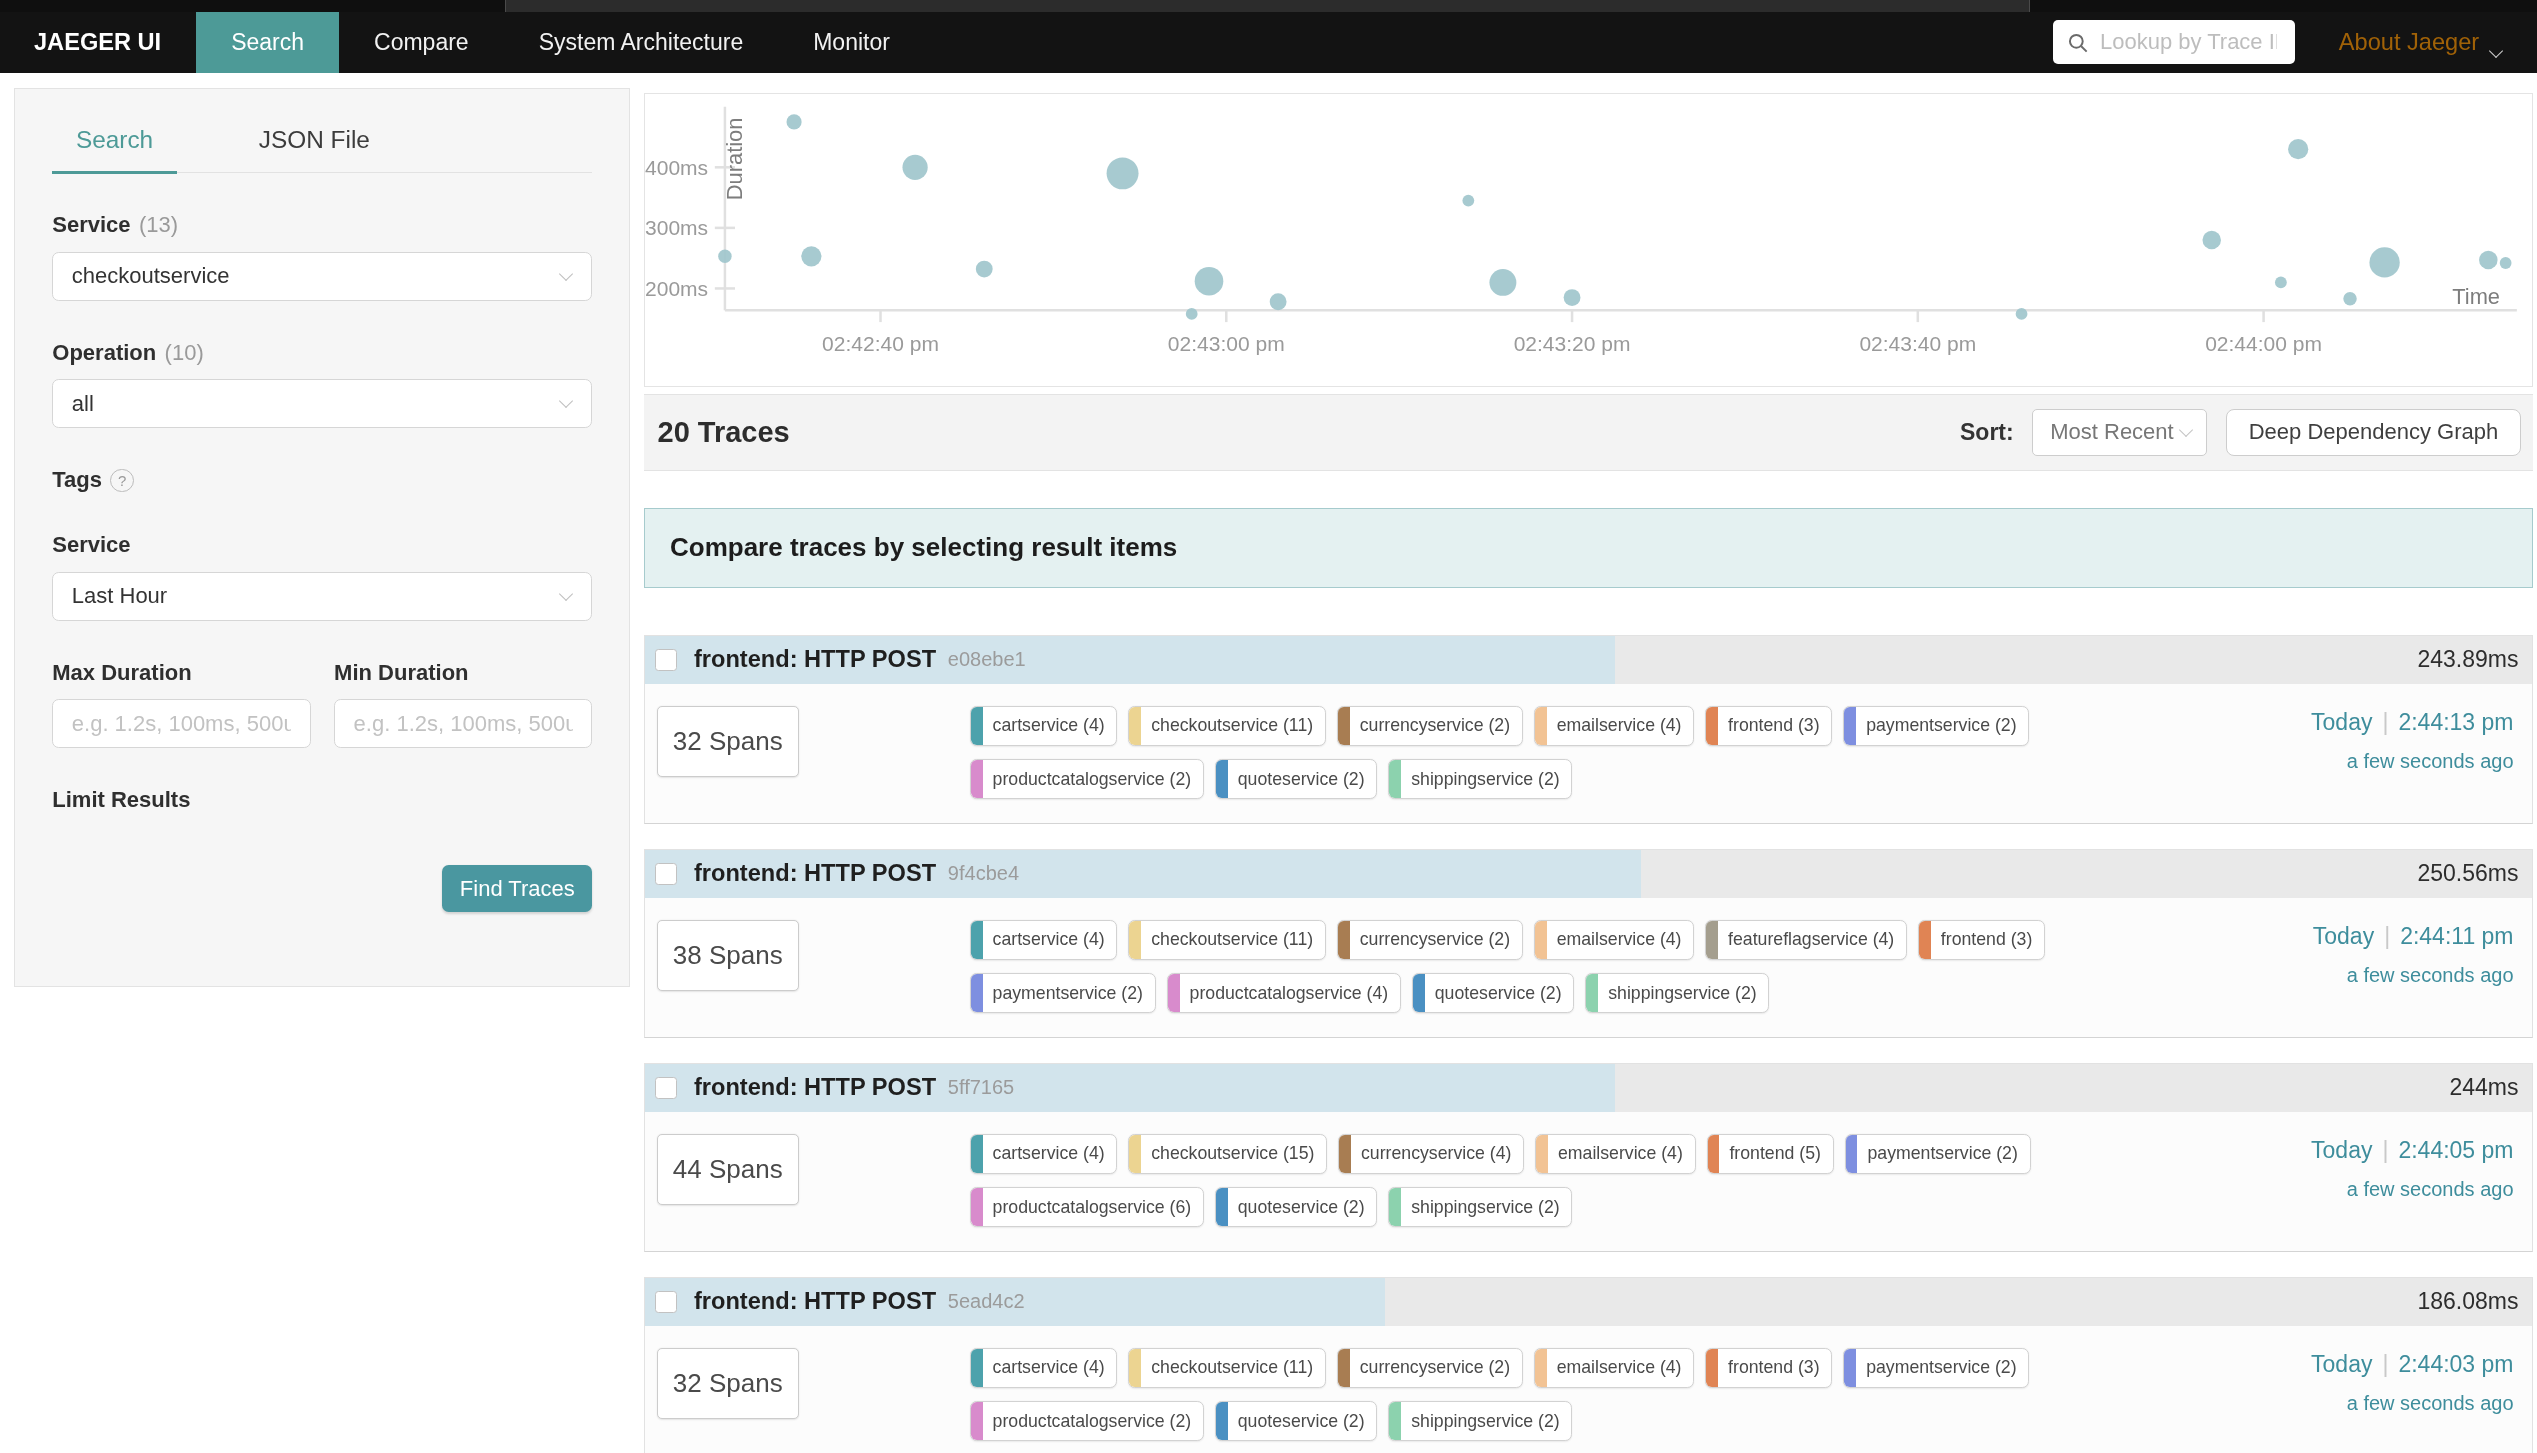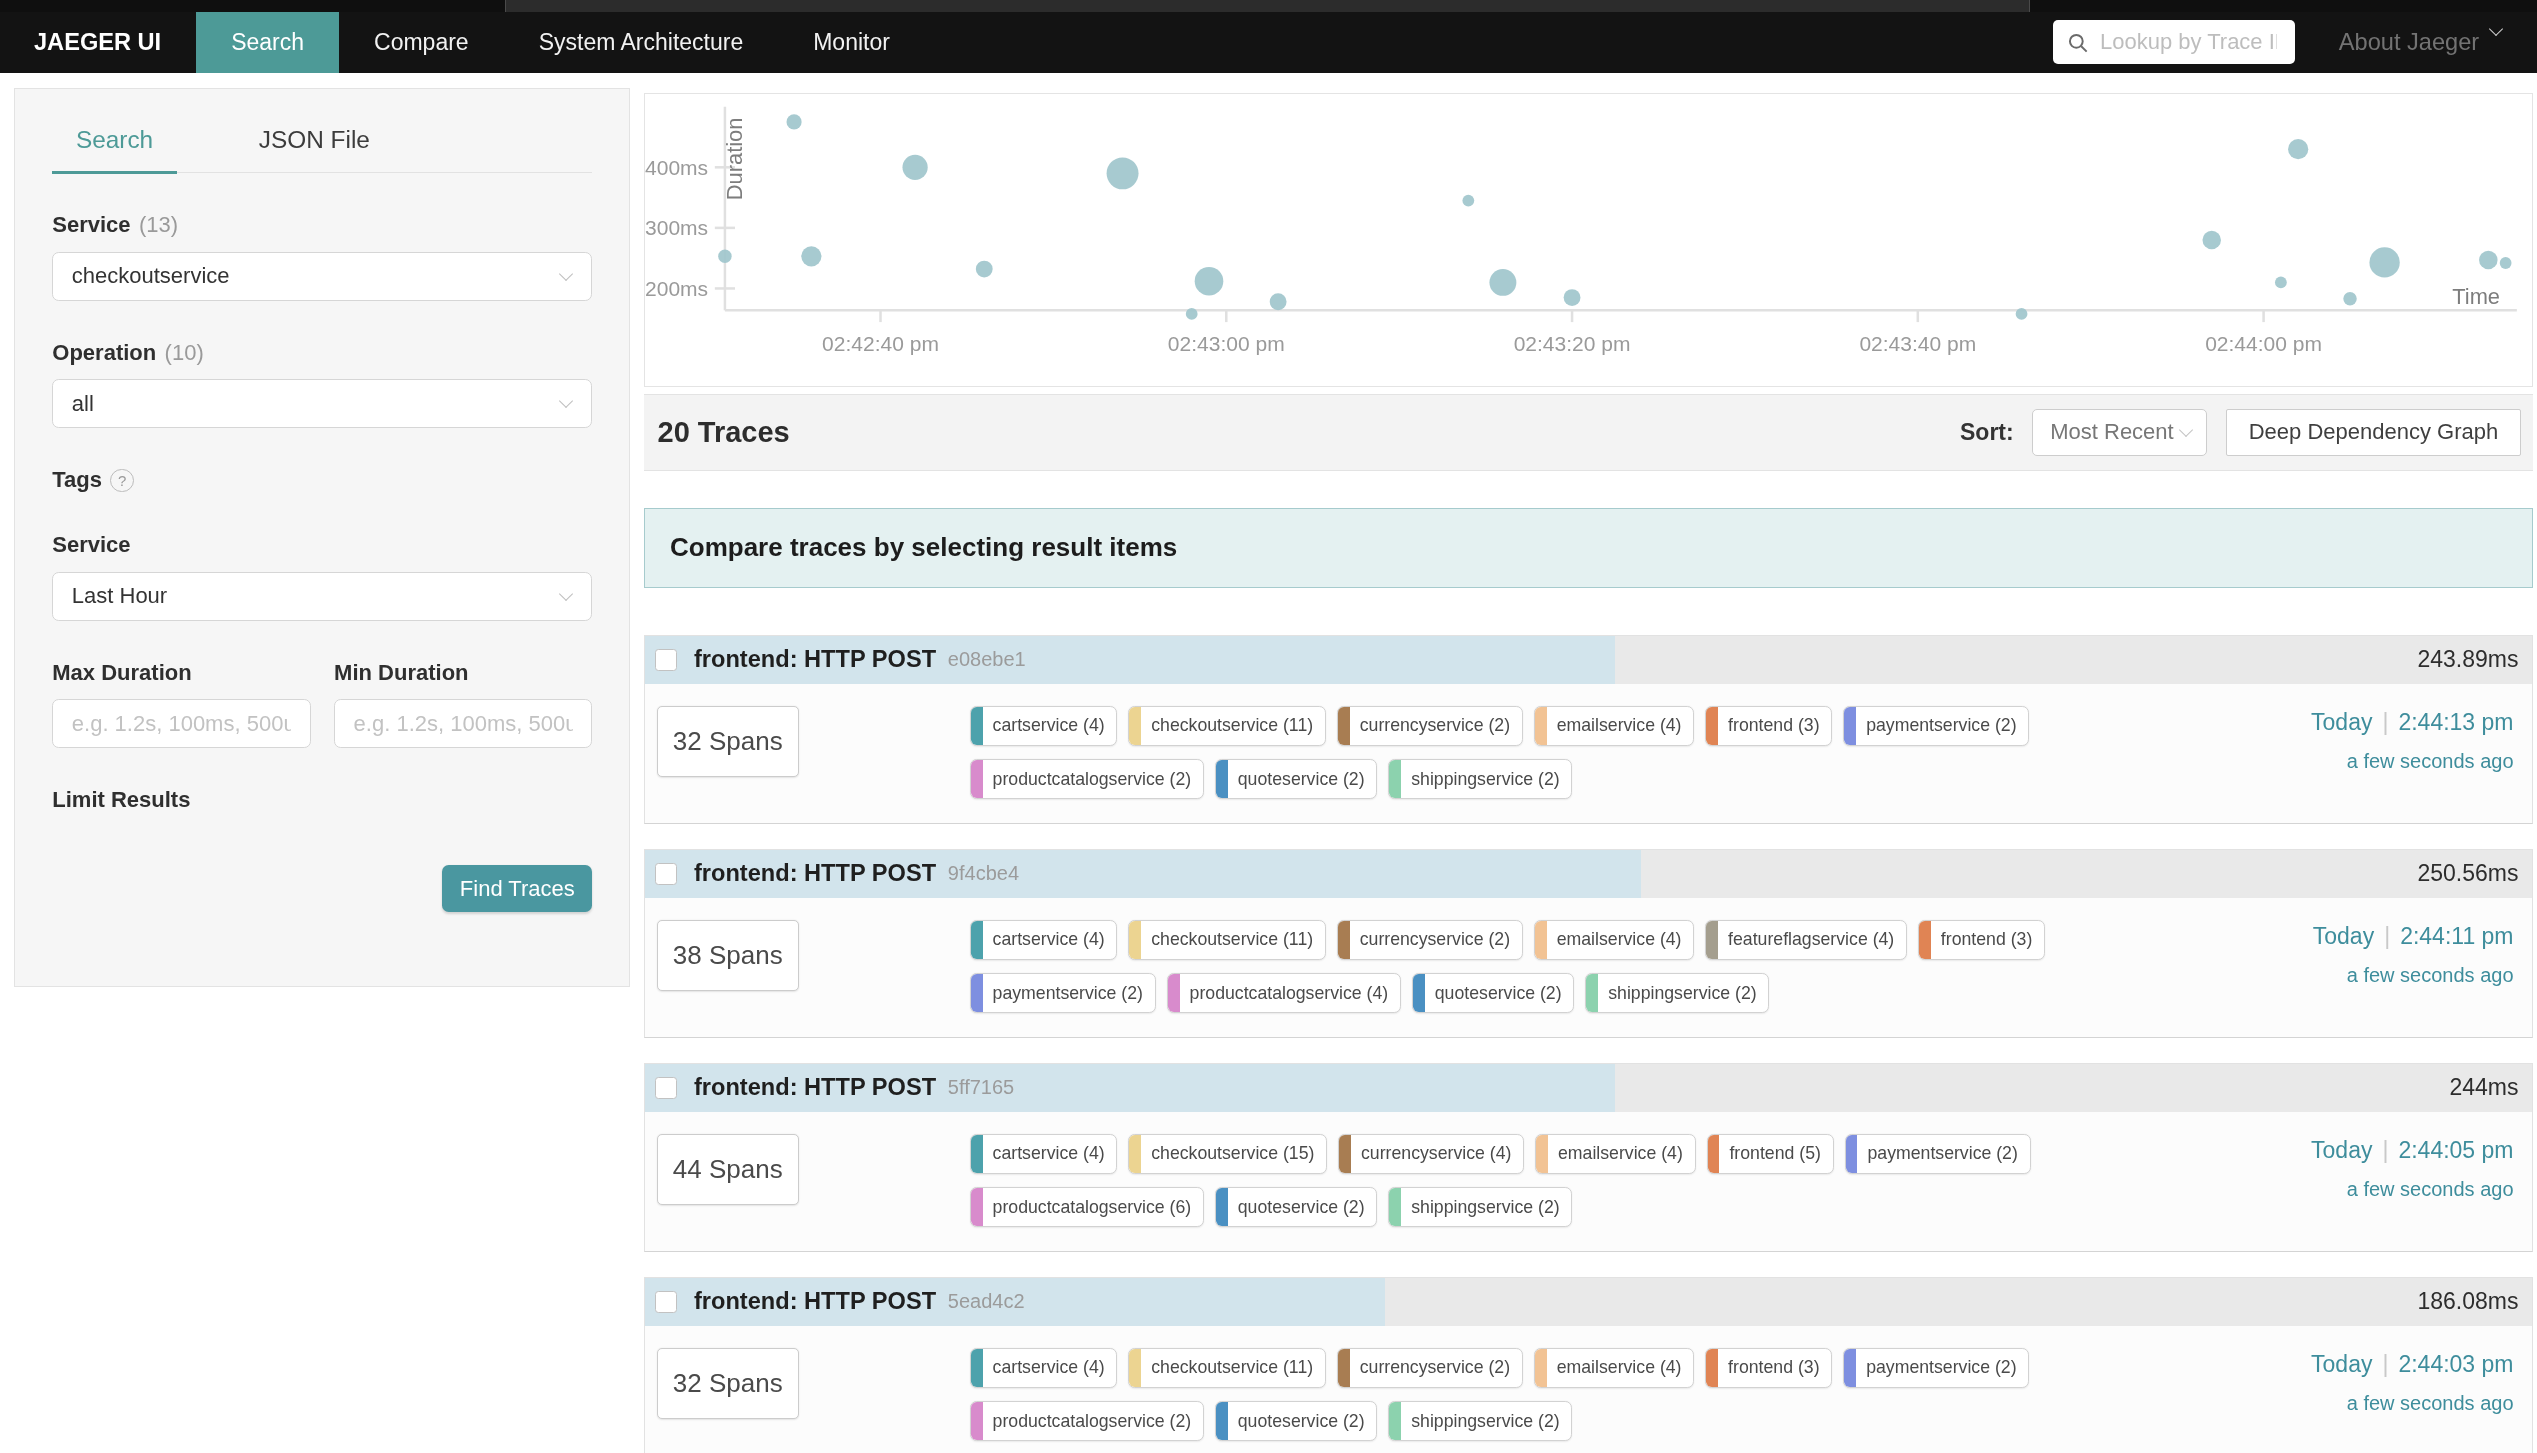--- a/index.html
+++ b/index.html
@@ -16,21 +16,21 @@
     display:flex; align-items:stretch; }
   .brand { color:#fff; font-weight:bold; font-size:23.6px; display:flex; align-items:center; padding:0 35px 0 34px; }
   .nav-items { display:flex; align-items:stretch; }
   .nav-item { color:#f2f2f2; font-size:23px; display:flex; align-items:center; padding:0 35px; cursor:pointer; text-decoration:none; }
   .nav-item.active { background:#4d9a97; color:#fff; }
   .nav-right { margin-left:auto; display:flex; align-items:center; gap:44px; padding-right:37px; }
   .trace-search { width:242px; height:44px; background:#fff; border-radius:5px; display:flex; align-items:center; padding:0 13.5px; gap:10px; }
   .trace-search input { border:none; outline:none; font-size:22px; color:#555; width:177px;
     font-family:"Liberation Sans","DejaVu Sans",sans-serif; }
   .trace-search input::placeholder { color:#bdbdbd; }
-  .about { color:#737373; font-size:23.6px; display:flex; align-items:flex-start; gap:11.8px; cursor:pointer; }
+  .about { color:#a16207; font-size:23.6px; display:flex; align-items:flex-end; gap:11.8px; cursor:pointer; }
   .chev { width:10px; height:10px; border-right:1.7px solid #cfcfcf; border-bottom:1.7px solid #cfcfcf;
     transform:rotate(45deg); display:inline-block; margin-top:-5px; }
 
   
   .sidebar { position:absolute; left:14.3px; top:88px; width:616px; height:899px; background:#f6f6f6;
     border:0.8px solid #e3e3e3; padding:32px 37px 0 37px; }
   .side-tabs { display:flex; gap:8.4px; border-bottom:0.8px solid #e2e2e2; }
   .side-tab { font-size:24.4px; padding:5px 23.6px 17px 23.6px; color:#3c3c3c; cursor:pointer; }
   .side-tab.active { color:#4d9a97; border-bottom:3.4px solid #4d9a97; margin-bottom:-1.7px; }
   .side-tab + .side-tab { margin-left:50px; }
@@ -59,21 +59,21 @@
   .chart-card { position:relative; width:1889px; height:294px; background:#fff; border:0.8px solid #e4e4e4; }
 
   .results-bar { margin-top:6.7px; height:77px; background:#f3f3f3; border-top:0.8px solid #e3e3e3;
     border-bottom:0.8px solid #e3e3e3; display:flex; align-items:center; padding:0 11.8px 0 13.5px; }
   .results-count { font-size:29px; font-weight:bold; color:#2d2d2d; }
   .results-right { margin-left:auto; display:flex; align-items:center; gap:18.5px; }
   .sort-label { font-size:23px; font-weight:bold; color:#333; }
   .sort-select { width:175px; height:47px; background:#fff; border:0.8px solid #cdcdcd; border-radius:5px;
     display:flex; align-items:center; padding:0 17px; font-size:22px; color:#777; position:relative; cursor:pointer; }
   .sort-select .chev { border-color:#c4c4c4; position:absolute; right:15px; }
-  .ddg-btn { height:47px; padding:0 22px; background:#fff; border:0.8px solid #cdcdcd; border-radius:2px;
+  .ddg-btn { height:47px; padding:0 22px; background:#fff; border:0.8px solid #cdcdcd; border-radius:8px;
     font-size:22px; color:#3f3f3f; cursor:pointer; font-family:"Liberation Sans","DejaVu Sans",sans-serif; }
 
   .banner { margin-top:37px; height:80px; background:#e4f1f1; border:1.7px solid #a6cbcd;
     display:flex; align-items:center; padding:12px 25px; font-size:26px; font-weight:bold; color:#1d1d1d; }
 
   .trace-list { margin-top:47px; }
   .trace-card { margin-bottom:25px; border:0.8px solid #e2e2e2; border-bottom:1.7px solid #d4d4d4; }
   .tc-head { position:relative; height:48px; background:#e9e9e9; cursor:pointer; }
   .tc-bar { position:absolute; left:0; top:0; bottom:0; background:#d2e4ec; }
   .tc-head-inner { position:relative; height:100%; display:flex; align-items:center; padding:0 13.5px 0 10px; }

